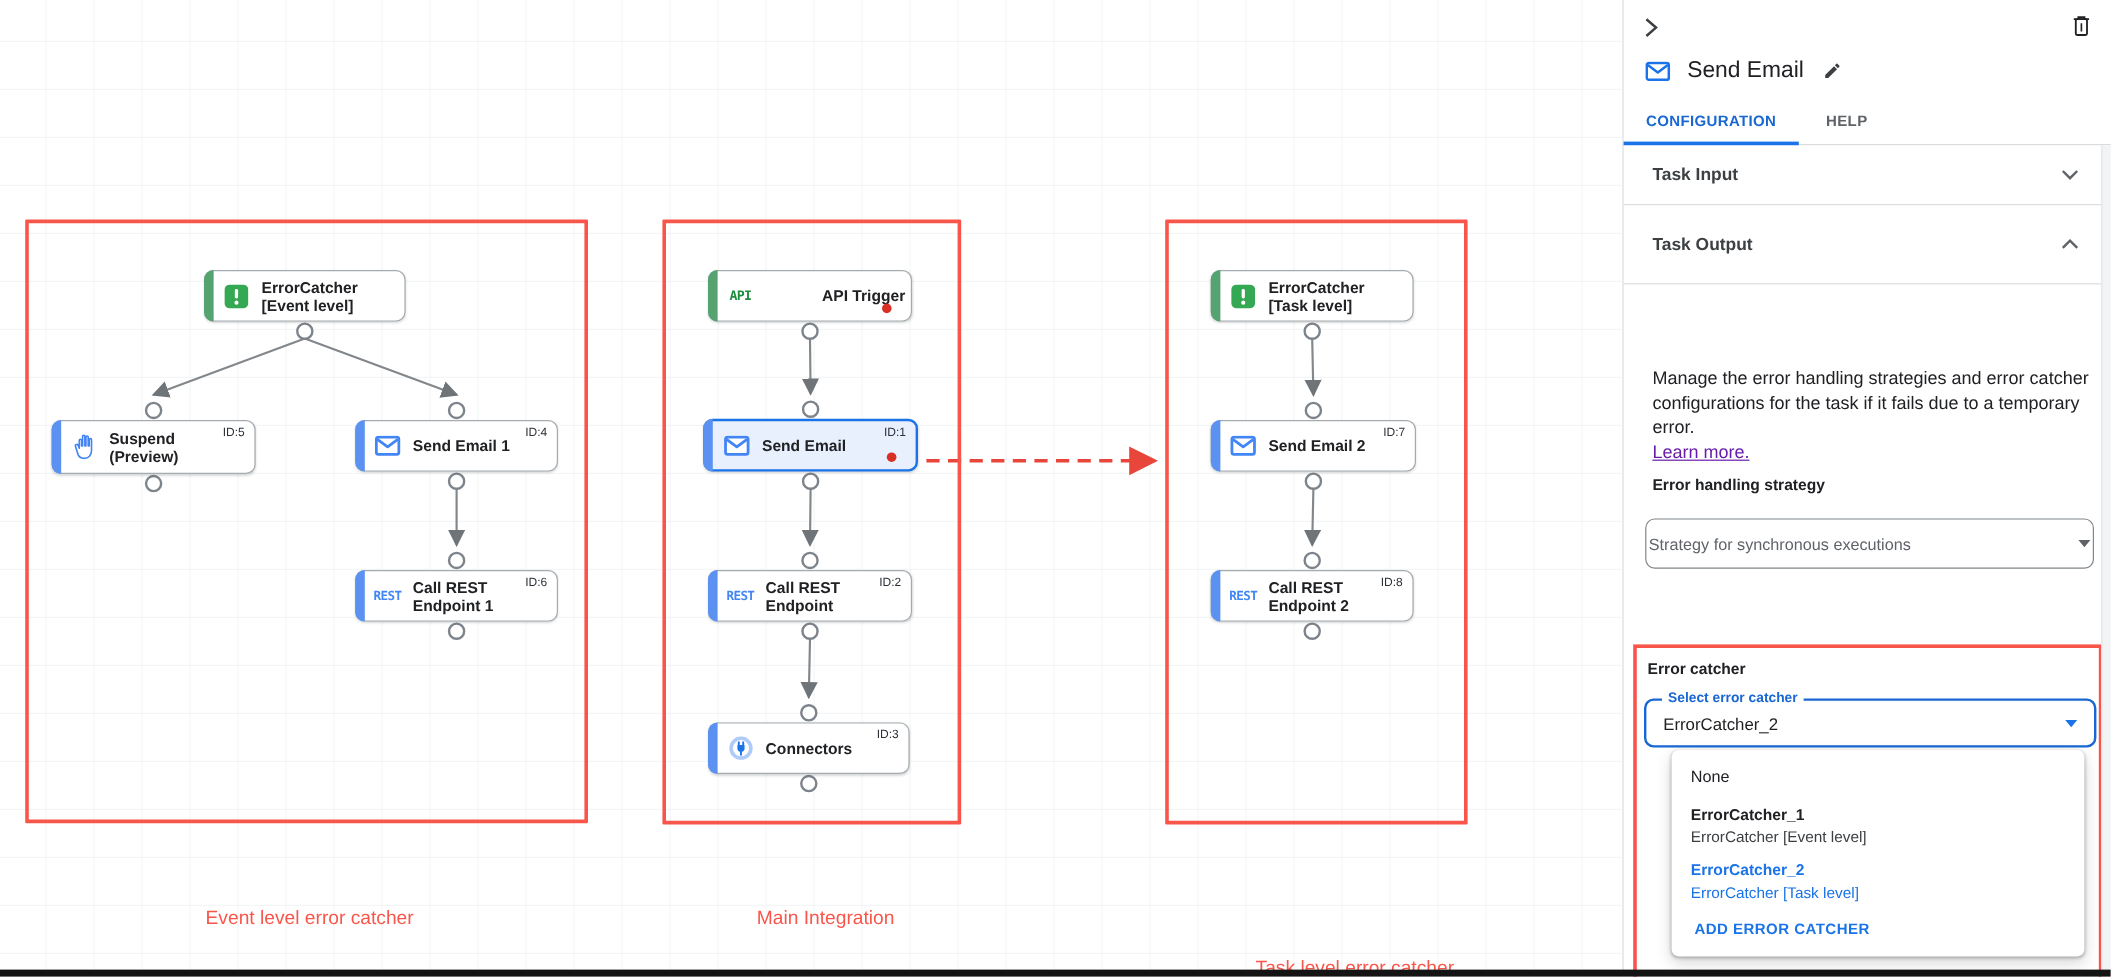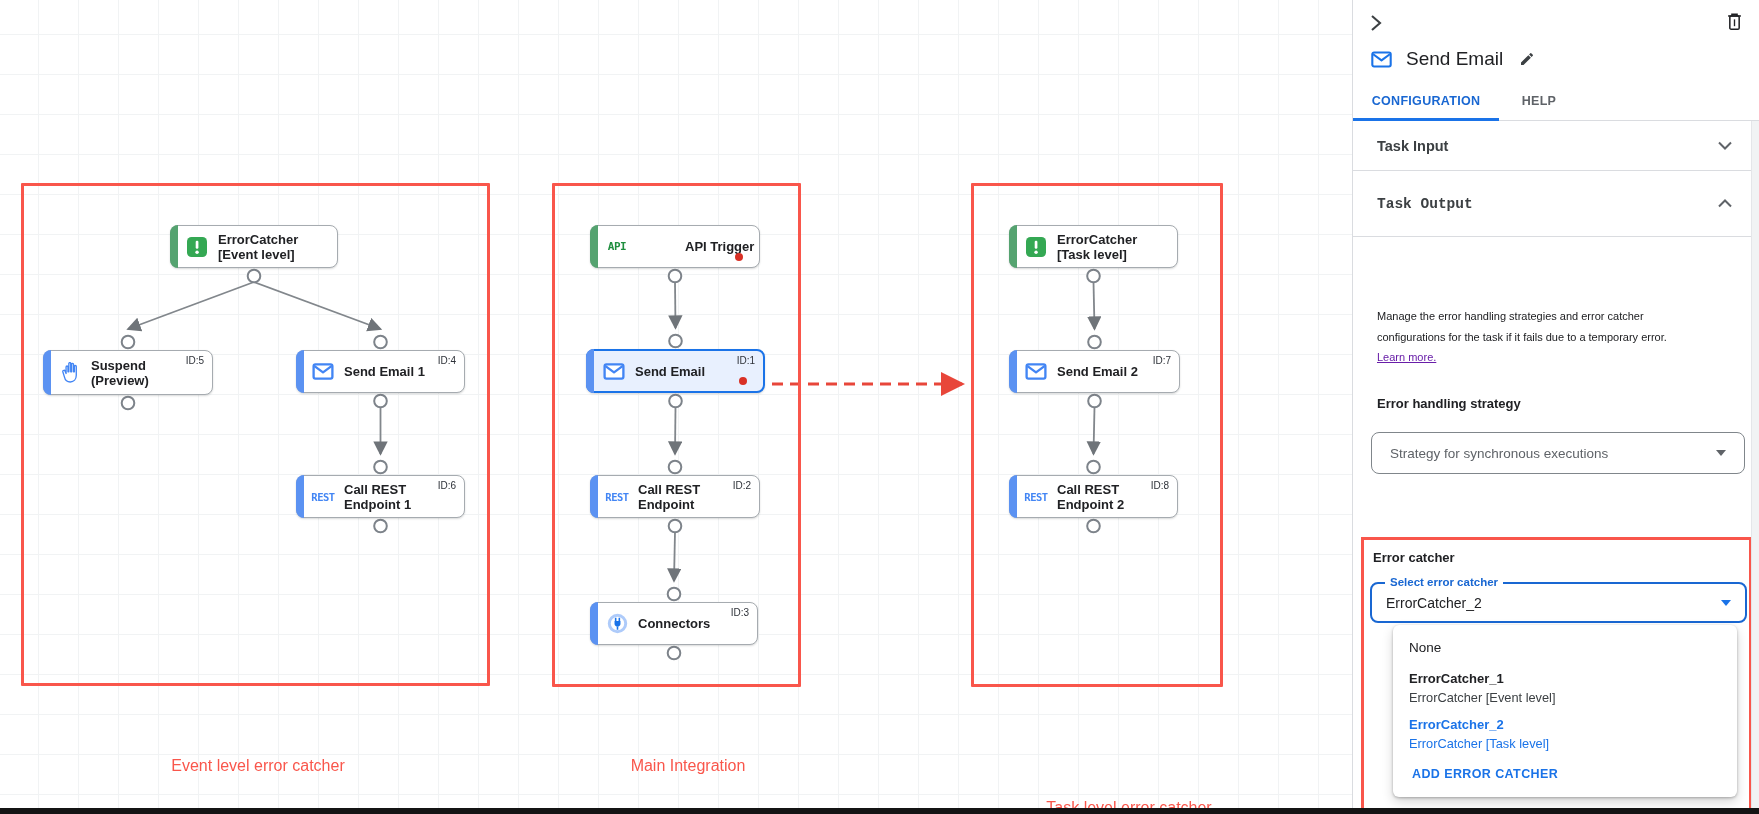--- a/index.html
+++ b/index.html
@@ -46,25 +46,25 @@
   #title-row{left:18px;top:48px;display:flex;align-items:center;}
   #title-text{font-size:19px;margin-left:14px;margin-right:16px;}
   #tabs{left:0;top:88px;width:407px;height:33px;border-bottom:1px solid var(--gray-line);display:flex;}
   .tab{font-size:12.5px;font-weight:bold;letter-spacing:.3px;text-align:center;color:var(--txt2);
        padding-top:6px;cursor:pointer;}
   .tab.active{color:#1967d2;position:relative;}
   .tab.active::after{content:"";position:absolute;left:0;right:0;bottom:-1px;height:3px;background:var(--sel-blue);}
   .sec-row{left:0;width:399px;border-bottom:1px solid var(--gray-line);display:flex;align-items:center;
        padding:0 20px 0 24px;cursor:pointer;}
   .sec-label{font-size:14.5px;font-weight:bold;color:var(--txt3);flex:1;}
-  #desc{left:24px;top:306px;width:364px;font-size:11px;line-height:20.5px;color:var(--txt);}
+  #desc{left:24px;top:306px;width:364px;font-size:15px;line-height:20.5px;color:var(--txt);}
   #learn-more{color:var(--purple);text-decoration:underline;cursor:pointer;}
   #strategy-label{left:24px;top:396px;font-size:13px;font-weight:bold;}
   .m-select{left:18px;width:374px;height:42px;border:1px solid #80868b;border-radius:8px;
-     display:flex;align-items:center;padding:0 18px;color:var(--txt2);font-size:13.5px;background:#fff;cursor:pointer;}
+     display:flex;align-items:center;padding:0 2px;color:var(--txt2);font-size:13.5px;background:#fff;cursor:pointer;}
   .caret{width:0;height:0;border-left:5px solid transparent;border-right:5px solid transparent;
      border-top:6px solid #5f6368;margin-left:auto;}
   .caret.blue{border-top-color:var(--sel-blue);}
   #red-highlight{left:8px;top:537px;width:391px;height:299px;border:3px solid var(--red);}
   #ec-label{left:9px;top:10px;font-size:13px;font-weight:bold;}
   #ec-select{left:6px;top:42px;width:377px;height:41px;border:2px solid #1967d2;border-radius:8px;
      background:#fff;display:flex;align-items:center;padding:0 14px;font-size:14px;color:var(--txt);cursor:pointer;}
   #ec-float-label{position:absolute;top:-8px;left:13px;font-size:11.5px;color:#1967d2;background:#fff;
      padding:0 5px;font-weight:bold;}
   #ec-menu{left:29px;top:85px;width:344px;height:172px;background:#fff;border-radius:6px;
@@ -267,21 +267,21 @@
     <div class="tab active" style="width:146px;">CONFIGURATION</div>
     <div class="tab" style="width:80px;">HELP</div>
   </div>
 
   <div class="sec-row pabs" style="top:121px;height:50px;align-items:center;">
     <span class="sec-label">Task Input</span>
     <svg class="ico" width="14" height="9" viewBox="0 0 14 9">
       <path d="M1 1.5 L7 7.5 L13 1.5" fill="none" stroke="#5f6368" stroke-width="2"></path>
       </svg>
   </div>
-  <div class="sec-row pabs" style="top:171px;height:66px;font-family:Liberation Mono, monospace;">
+  <div class="sec-row pabs" style="top:171px;height:66px;">
     <span class="sec-label">Task Output</span>
     <svg class="ico" width="14" height="9" viewBox="0 0 14 9">
       <path d="M1 7.5 L7 1.5 L13 7.5" fill="none" stroke="#5f6368" stroke-width="2"></path>
       </svg>
   </div>
 
   <div id="desc" class="pabs">
     <div>Manage the error handling strategies and error catcher</div>
     <div>configurations for the task if it fails due to a temporary error.</div>
     <div><a id="learn-more">Learn more.</a></div>

